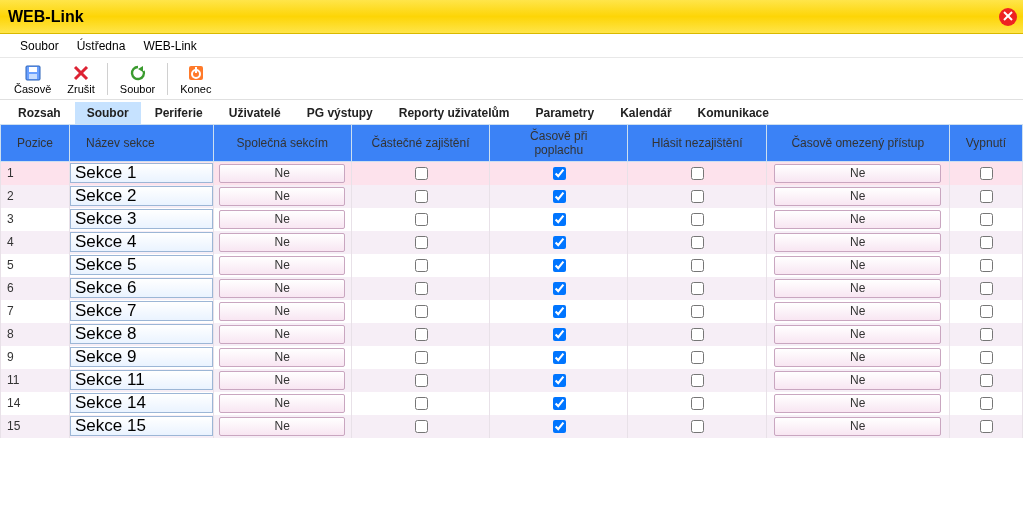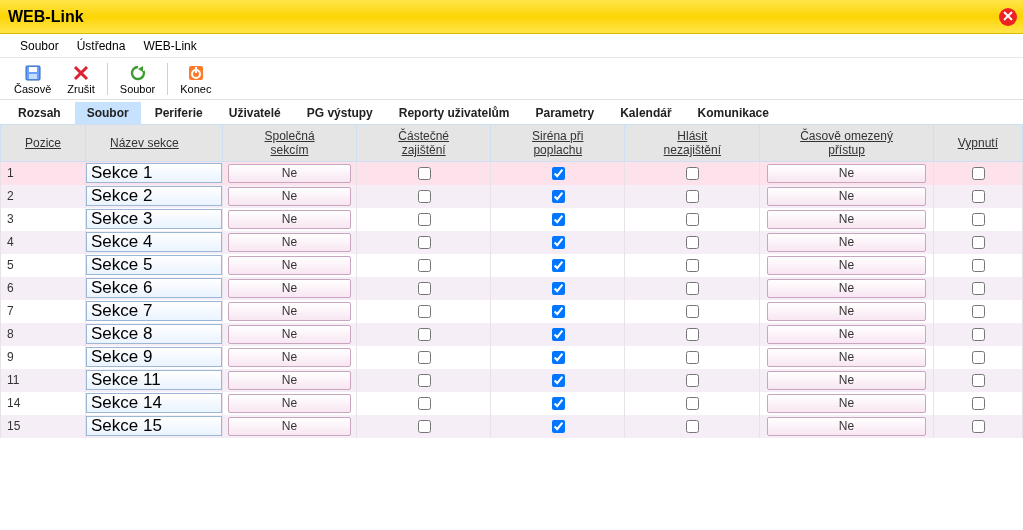--- a/index.html
+++ b/index.html
@@ -82,28 +82,27 @@
   }
   .tab.active {
     background: #c6e2ff;
   }
   
   .grid {
     width: 100%;
     border-collapse: collapse;
   }
   .grid thead th {
-    background: #e5e5e5;
+    background: #3b82f6;
     border: 1px solid #cddff0;
-    padding: 4px 24px;
+    padding: 4px 16px;
     font-weight: normal;
     color: #333;
     text-align: center;
     height: 26px;
-    text-decoration: underline;
   }
   .grid thead th.left { text-align:left; }
   .grid td {
     border-left: 1px solid #e8e1e8;
     border-right: 1px solid #e8e1e8;
     padding: 0;
     height: 23px;
     text-align: center;
     vertical-align: middle;
   }
@@ -232,21 +231,21 @@
       <col class="c-hlas">
       <col class="c-cas">
       <col class="c-vyp">
   </colgroup>
   <thead>
     <tr>
       <th class="left">Pozice</th>
       <th class="left">Název sekce</th>
       <th>Společná sekcím</th>
       <th>Částečné zajištění</th>
-      <th>Siréna při poplachu</th>
+      <th>Časově při poplachu</th>
       <th>Hlásit nezajištění</th>
       <th>Časově omezený přístup</th>
       <th>Vypnutí</th>
     </tr>
   </thead>
   <tbody id="grid-body">
       <tr class="selected">
         <td class="pos">1</td>
         <td><input class="name-input" value="Sekce 1" style=""></td>
         <td><div class="cell-btn">Ne</div></td>

